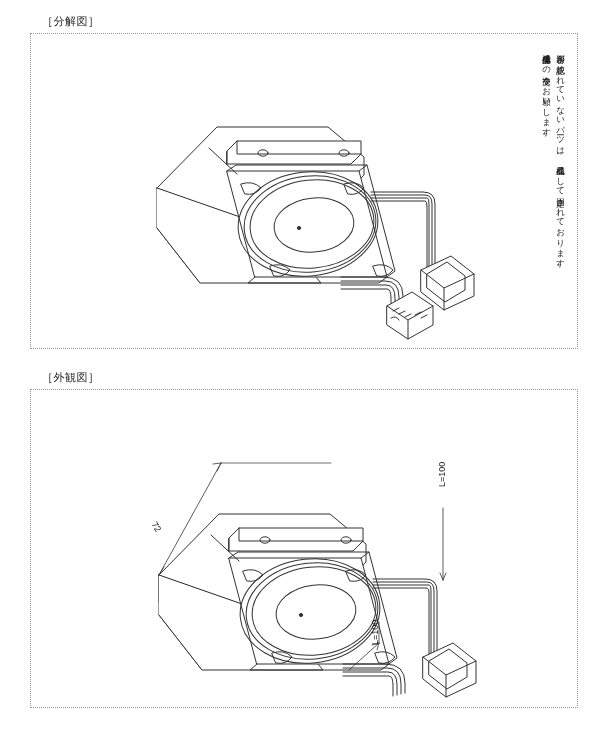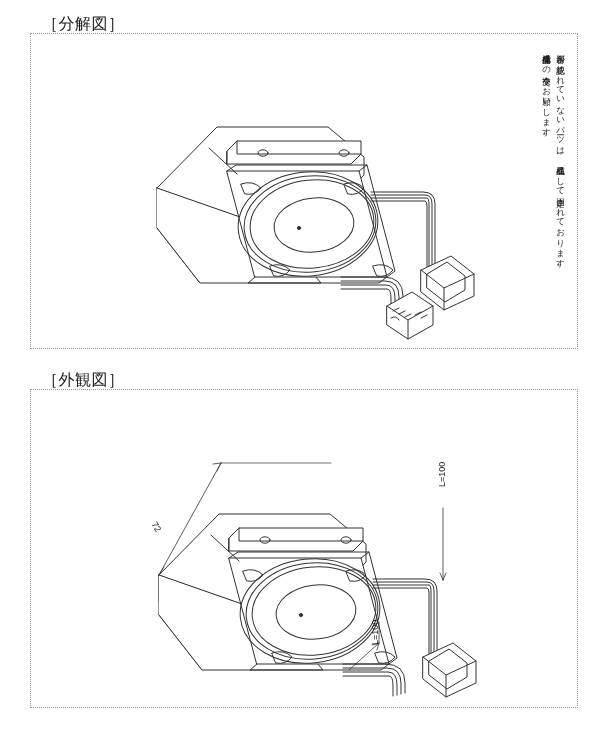--- a/index.html
+++ b/index.html
@@ -4,21 +4,21 @@
 <style>
   html,body{margin:0;padding:0;}
   body{
     width:600px;height:732px;background:#ffffff;
     font-family:"Liberation Sans","DejaVu Sans",sans-serif;
     color:#111;overflow:hidden;position:relative;
   }
   .sheet{position:absolute;inset:0;}
 
   .panel-label{
-    position:absolute;font-size:16px;letter-spacing:.5px;color:#1a1a1a;
+    position:absolute;font-size:11px;letter-spacing:.5px;color:#1a1a1a;
     white-space:nowrap;
   }
   .panel{
     position:absolute;
     border:1px dotted #9a9a9a;
     background:#fff;
     box-sizing:border-box;
   }
 
   .fig{position:absolute;inset:0;}

